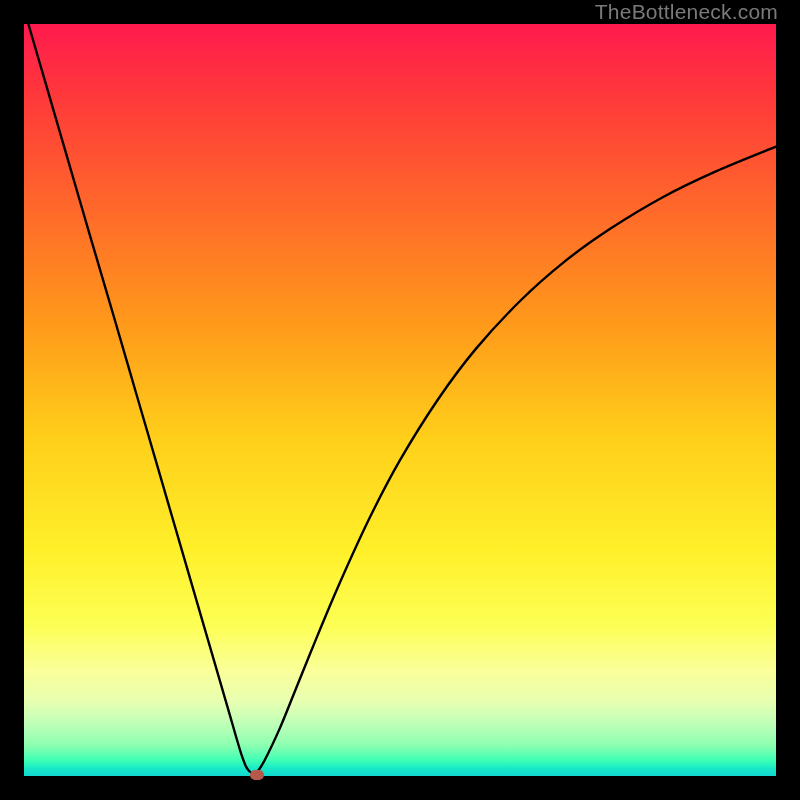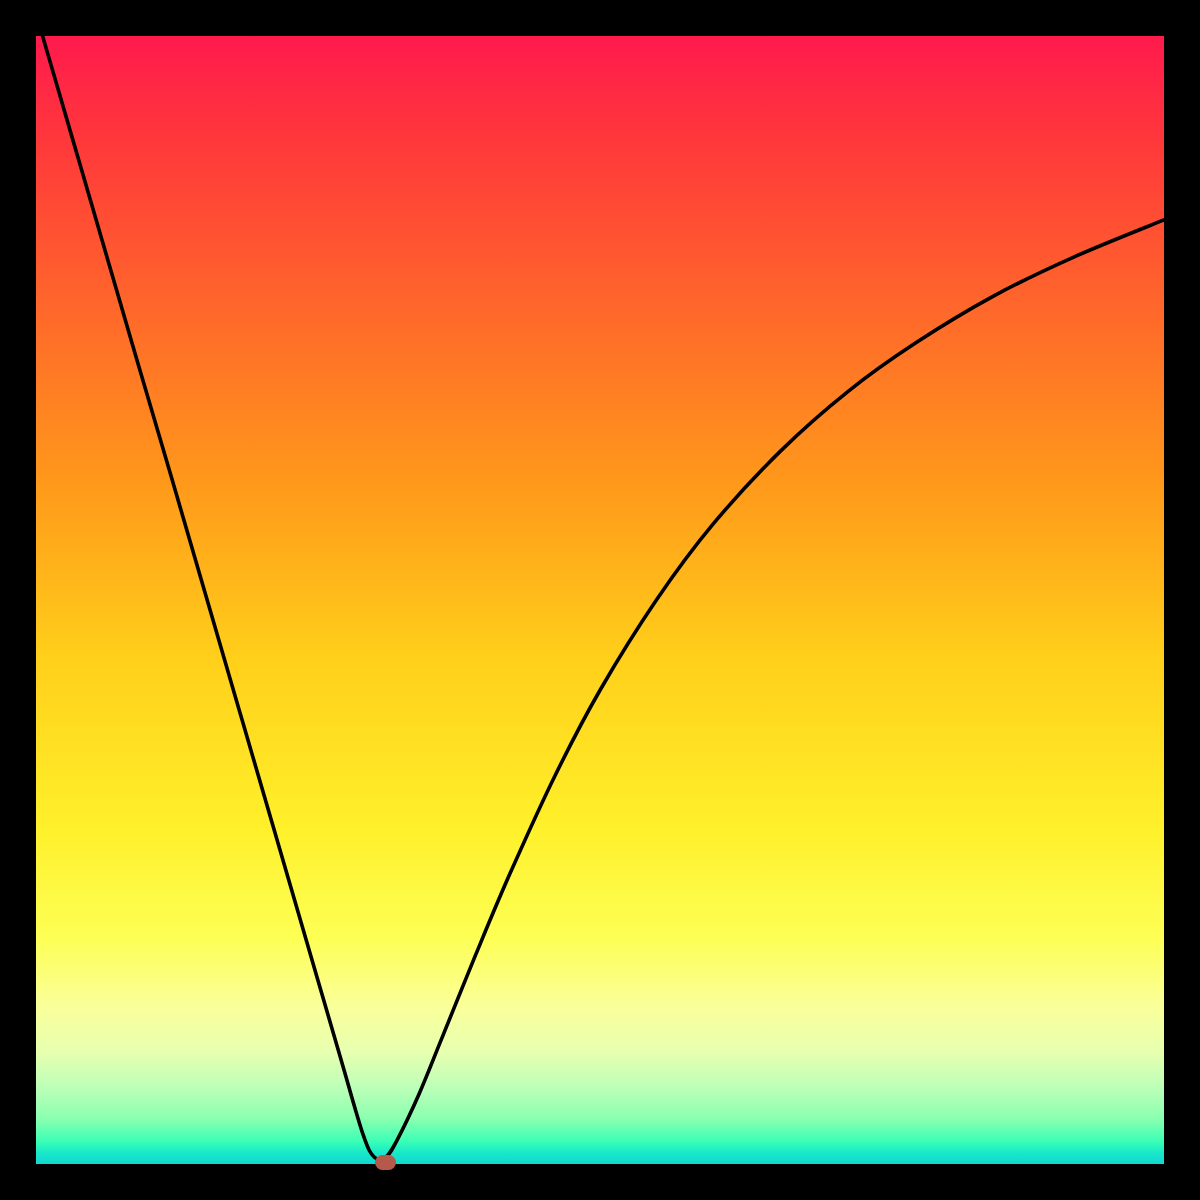--- a/index.html
+++ b/index.html
@@ -72,13 +72,14 @@
 </head>
 <body>
 
 <div class="frame">
   <div class="plot-area">
     <svg class="curve" viewBox="0 0 752 752" preserveAspectRatio="none">
       <path id="curve-path" fill="none" stroke="#000000" stroke-width="2.4" stroke-linejoin="round" stroke-linecap="round" d="M 0,-15.039999999999964 C 3.76,-2.130666666666647 15.04,36.59733333333328 22.56,62.41599999999994 C 30.08,88.2346666666666 37.6,114.05333333333328 45.12,139.87199999999996 C 52.63999999999999,165.69066666666663 60.16,191.63466666666662 67.67999999999999,217.32799999999997 C 75.19999999999999,243.02133333333333 82.72,268.3386666666667 90.24,294.03200000000004 C 97.75999999999999,319.72533333333337 105.28,345.6693333333333 112.8,371.488 C 120.32,397.3066666666667 127.83999999999999,423.12533333333334 135.35999999999999,448.944 C 142.88,474.7626666666667 150.39999999999998,500.5813333333333 157.92,526.4 C 165.44,552.2186666666666 172.95999999999998,578.0373333333333 180.48,603.856 C 188,629.6746666666667 196.77333333333337,659.88 203.04000000000002,681.312 C 209.30666666666667,702.744 214.32,721.4186666666667 218.07999999999998,732.448 C 221.83999999999997,743.4773333333333 223.09333333333333,744.9813333333334 225.6,747.488 C 228.10666666666665,749.9946666666667 230.61333333333334,749.368 233.12,747.488 C 235.62666666666667,745.6080000000001 236.88000000000002,743.352 240.64000000000001,736.208 C 244.4,729.064 250.66666666666669,716.0293333333334 255.68,704.624 C 260.6933333333333,693.2186666666666 264.4533333333333,683.1920000000001 270.71999999999997,667.7760000000001 C 276.9866666666666,652.36 285.76000000000005,630.3013333333333 293.28000000000003,612.1279999999999 C 300.8,593.9546666666665 307.06666666666666,578.5386666666666 315.84,558.736 C 324.6133333333333,538.9333333333334 335.8933333333333,513.7413333333334 345.92,493.312 C 355.9466666666667,472.8826666666667 364.72,455.71200000000005 376,436.16 C 387.28,416.608 401.0666666666667,394.42400000000004 413.6,376 C 426.1333333333333,357.57599999999996 437.4133333333333,342.1599999999999 451.2,325.61599999999993 C 464.9866666666667,309.07199999999995 481.2800000000001,291.5253333333333 496.32000000000005,276.736 C 511.36,261.94666666666666 526.4,248.912 541.4399999999999,236.88 C 556.4799999999999,224.84799999999998 570.2666666666668,215.19733333333332 586.5600000000001,204.54399999999998 C 602.8533333333334,193.89066666666665 621.6533333333333,182.4853333333334 639.1999999999999,172.96000000000004 C 656.7466666666666,163.4346666666667 673.04,155.7893333333333 691.84,147.39199999999994 C 710.6400000000001,138.99466666666657 741.9733333333334,126.71199999999992 752,122.57599999999991"></path>
     </svg>
     <div id="marker" class="marker" style="left: 226.12px; top: 746px;"></div>
   </div>
+  <div class="watermark">TheBottleneck.com</div>
 </div>
 
 </body></html>

